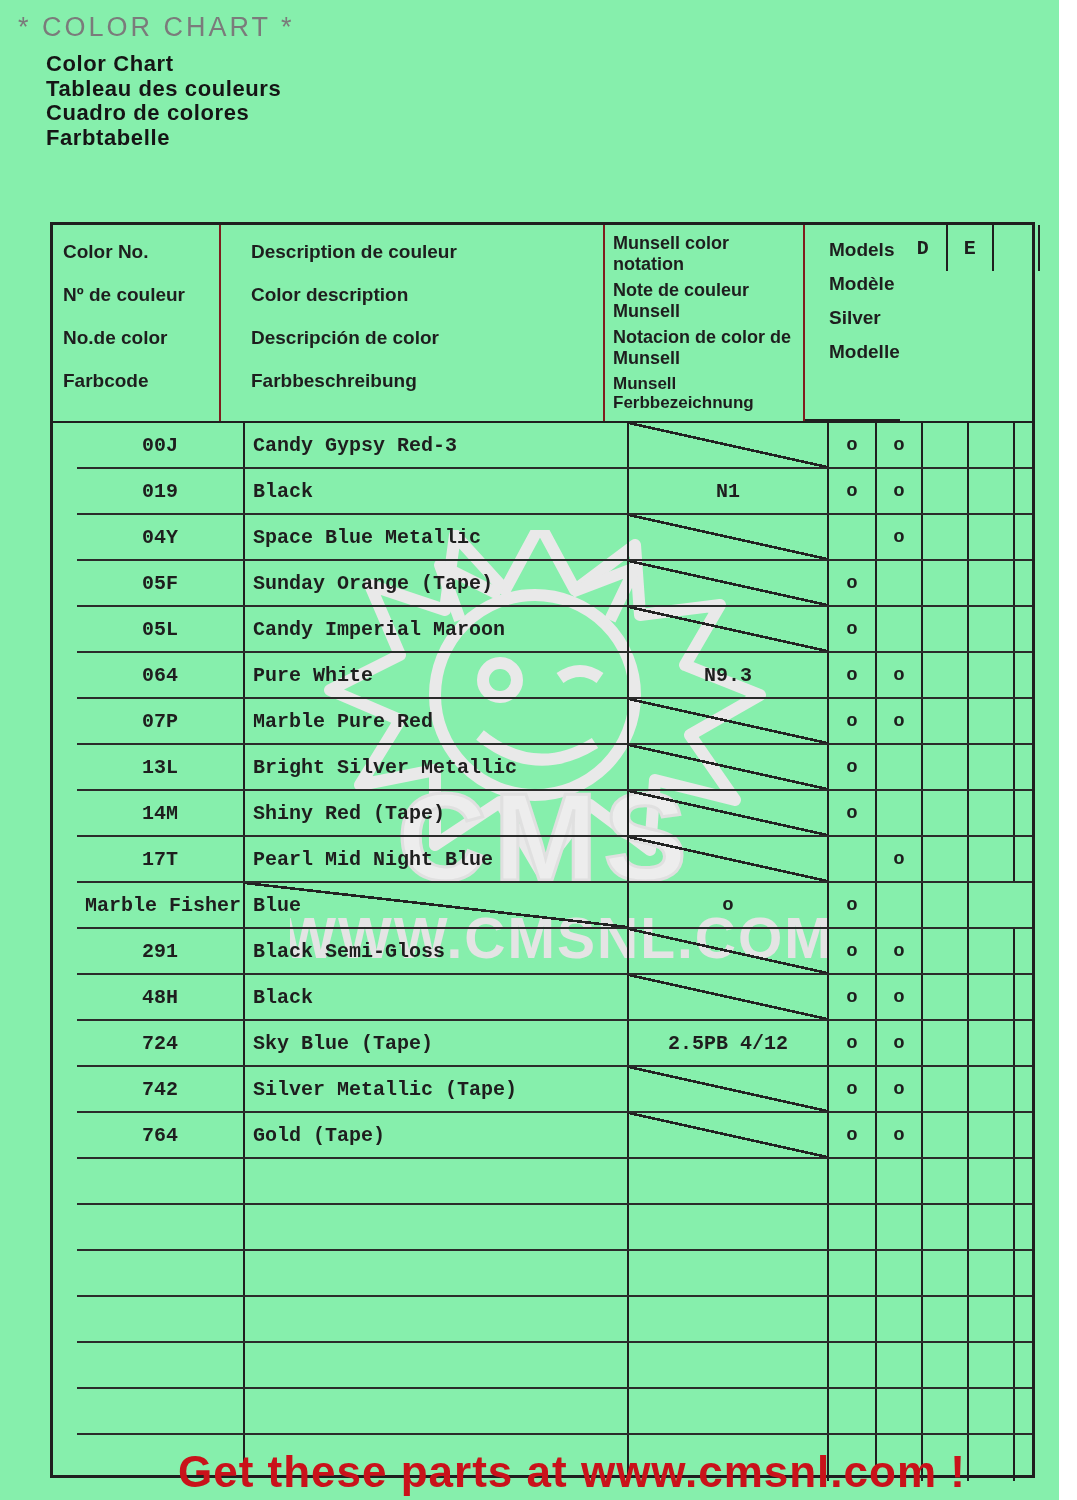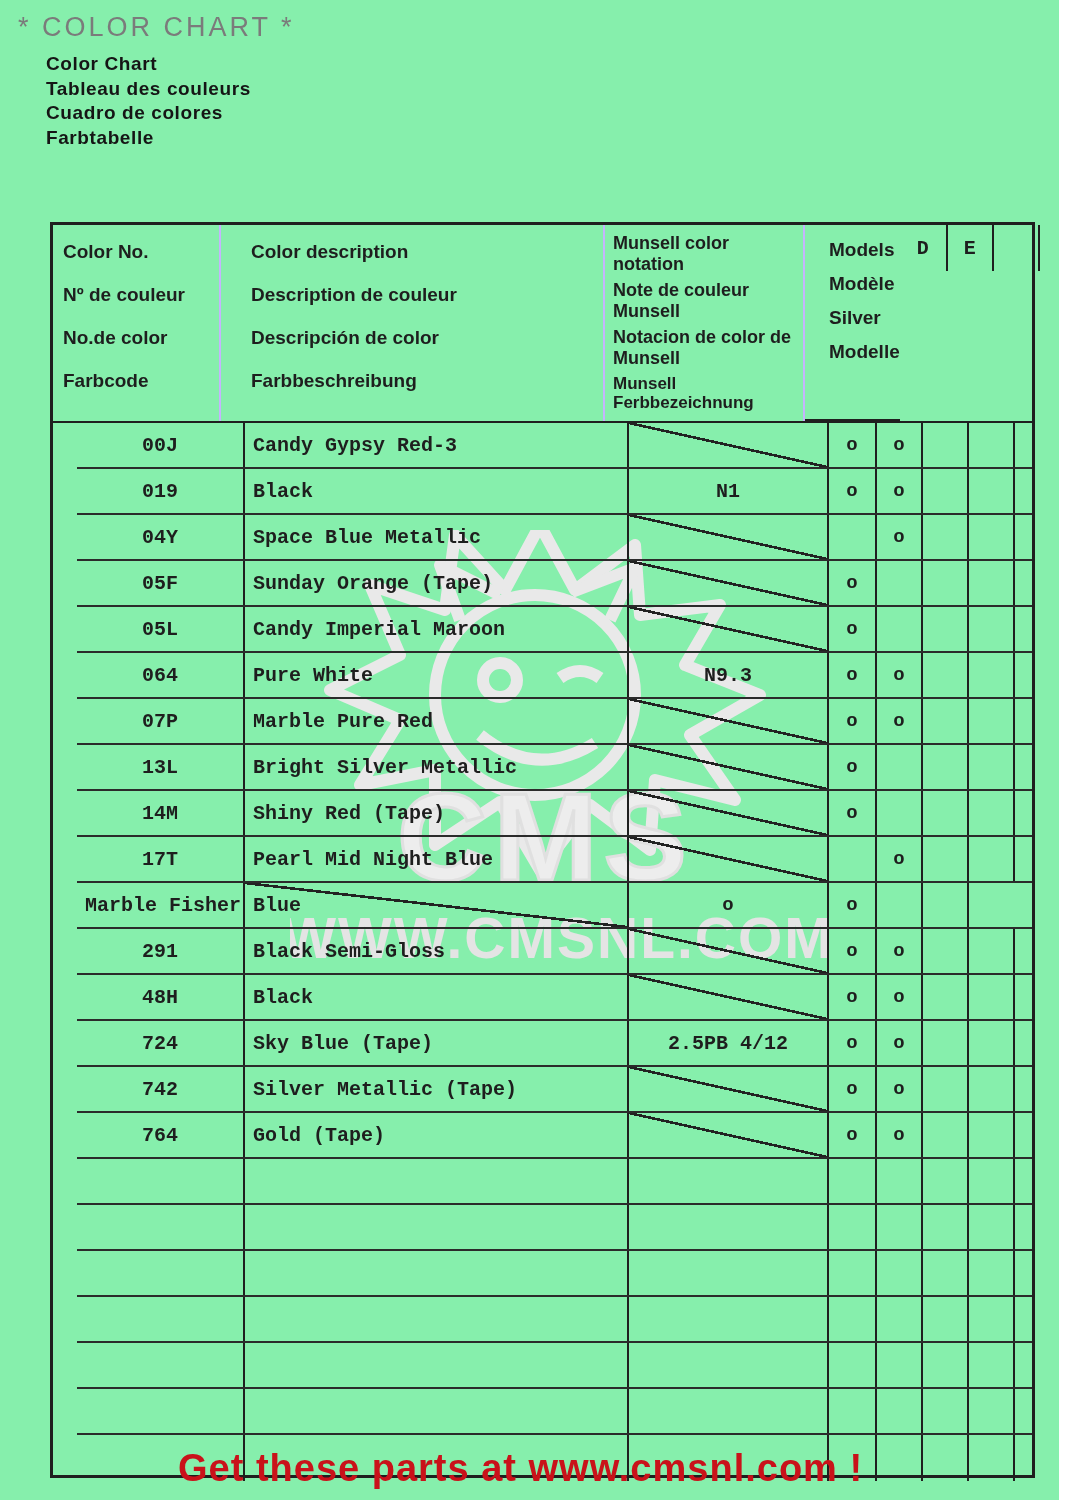--- a/index.html
+++ b/index.html
@@ -1,30 +1,30 @@
 <!DOCTYPE html>
 <html><head>
 <meta charset="utf-8">
 <style>
   html,body{margin:0;padding:0;background:#ffffff;}
   .page{position:relative;width:1059px;height:1500px;background:#86efac;overflow:hidden;
         font-family:"Liberation Sans",sans-serif;color:#1e1e1e;}
   
   .doc-title{position:absolute;left:18px;top:12px;font-size:27px;color:#7b7b7b;
              letter-spacing:3px;font-weight:400;}
-  .subtitles{position:absolute;left:46px;top:52px;font-size:19px;font-weight:700;
+  .subtitles{position:absolute;left:46px;top:52px;font-size:22px;font-weight:700;
              line-height:24.5px;letter-spacing:0.6px;color:#151515;}
   
   .wm{position:absolute;left:290px;top:530px;z-index:0;}
   
   .ctable{position:absolute;left:50px;top:222px;width:985px;height:1256px;z-index:1;
           border:3px solid #1f1f1f;box-sizing:border-box;background:transparent;}
   .hdr{display:grid;grid-template-columns:168px 384px 200px 1fr;height:198px;
        border-bottom:2px solid #1f1f1f;box-sizing:border-box;}
-  .hcell{border-right:2px solid #c4b5fd;box-sizing:border-box;font-weight:700;}
+  .hcell{border-right:2px solid #7f1d1d;box-sizing:border-box;font-weight:700;}
   .hcell.last{border-right:none;}
   .hc1{padding:16px 4px 0 10px;font-size:19px;}
   .hc1 div{height:43px;}
   .hc2{padding:16px 4px 0 30px;font-size:19px;}
   .hc2 div{height:43px;}
   .hc3{padding:8px 2px 0 8px;font-size:18px;line-height:21px;}
   .hc3 div{margin-bottom:5px;}
   .hc3 div:last-child{font-size:17px;line-height:19px;margin-bottom:0;}
   .models{display:flex;flex-direction:row;height:100%;box-sizing:border-box;}
   .models-labels{flex:1;padding:14px 0 0 24px;font-size:19px;font-weight:700;
@@ -44,21 +44,21 @@
         white-space:nowrap;overflow:visible;}
   .cell:last-child{border-right:none;}
   .c-no{justify-content:center;}
   .c-desc{padding-left:8px;}
   .c-mun{justify-content:center;}
   .c-model{justify-content:center;font-size:19px;}
   .slash{background:linear-gradient(to top right,
          transparent calc(50% - 1.3px), #222 calc(50% - 1.3px),
          #222 calc(50% + 1.3px), transparent calc(50% + 1.3px));}
   
-  .footer{position:absolute;left:178px;top:1447px;z-index:2;font-size:38px;font-weight:700;
+  .footer{position:absolute;left:178px;top:1447px;z-index:2;font-size:44px;font-weight:700;
           color:#c9121a;letter-spacing:1px;white-space:nowrap;}
 </style>
 </head>
 <body>
 
 <div class="page">
 
   <div class="doc-title">* COLOR CHART *</div>
   <div class="subtitles">
     <div>Color Chart</div>
@@ -84,22 +84,22 @@
   <div class="ctable">
 
     <div class="hdr">
       <div class="hcell hc1">
         <div>Color No.</div>
         <div>Nº de couleur</div>
         <div>No.de color</div>
         <div>Farbcode</div>
       </div>
       <div class="hcell hc2">
+        <div>Description de couleur</div>
         <div>Color description</div>
-        <div>Description de couleur</div>
         <div>Descripción de color</div>
         <div>Farbbeschreibung</div>
       </div>
       <div class="hcell hc3">
         <div>Munsell color notation</div>
         <div>Note de couleur Munsell</div>
         <div>Notacion de color de Munsell</div>
         <div>Munsell Ferbbezeichnung</div>
       </div>
       <div class="hcell last">

